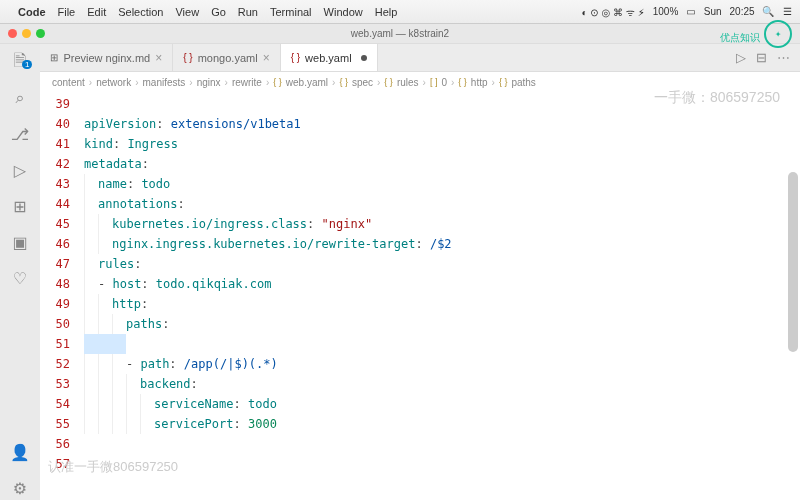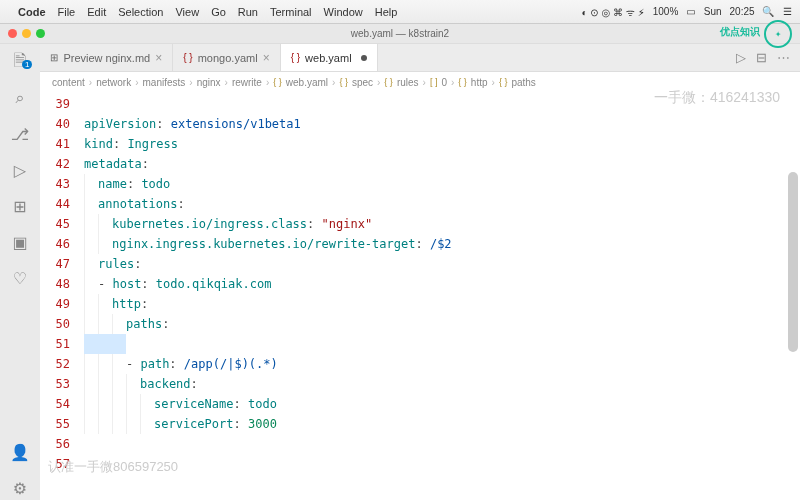--- a/index.html
+++ b/index.html
@@ -35,21 +35,21 @@
 .k-key { color: #008080; }
 .k-str { color: #a31515; }
 .k-num { color: #098658; }
 .k-punc { color: #444; }
 .k-var { color: #0451a5; }
 .indent { border-left: 1px solid #eee; display: inline-block; width: 14px; height: 20px; vertical-align: top; }
 .cursor-sel { background: #add6ff88; display: inline-block; height: 20px; vertical-align: top; }
 .watermark1 { position: absolute; top: 45px; right: 20px; color: #ccc; font-size: 14px; pointer-events: none; }
 .watermark2 { position: absolute; bottom: 30px; left: 8px; color: #ccc; font-size: 13px; pointer-events: none; }
 .logo { position: absolute; top: 20px; right: 8px; width: 28px; height: 28px; border: 2px solid #1abc9c; border-radius: 50%; display: flex; align-items: center; justify-content: center; font-size: 8px; color: #1abc9c; pointer-events: none; }
-.logotext { position: absolute; top: 25px; right: 40px; font-size: 10px; color: #1abc9c; pointer-events: none; font-weight: bold; }
+.logotext { position: absolute; top: 31px; right: 40px; font-size: 10px; color: #1abc9c; pointer-events: none; }
 .scrollbar { position: absolute; right: 2px; top: 80px; width: 10px; height: 180px; background: #ccc; border-radius: 5px; }
 </style>
 </head>
 <body>
 
 <div class="menubar">
   <span class="apple"></span>
   <span class="mi" style="font-weight:600">Code</span>
   <span id="menu-items"><span class="mi">File</span><span class="mi">Edit</span><span class="mi">Selection</span><span class="mi">View</span><span class="mi">Go</span><span class="mi">Run</span><span class="mi">Terminal</span><span class="mi">Window</span><span class="mi">Help</span></span>
   <div class="right">
@@ -175,19 +175,19 @@
           <div class="ln"><span class="indent"></span><span class="indent"></span><span class="indent"></span><span class="k-key">paths</span><span class="k-punc">:</span></div>
           <div class="ln"><span class="cursor-sel" style="width:42px"></span></div>
           <div class="ln"><span class="indent"></span><span class="indent"></span><span class="indent"></span><span class="k-punc">- </span><span class="k-key">path</span><span class="k-punc">:</span> <span class="k-var">/app(/|$)(.*)</span></div>
           <div class="ln"><span class="indent"></span><span class="indent"></span><span class="indent"></span><span class="indent"></span><span class="k-key">backend</span><span class="k-punc">:</span></div>
           <div class="ln"><span class="indent"></span><span class="indent"></span><span class="indent"></span><span class="indent"></span><span class="indent"></span><span class="k-key">serviceName</span><span class="k-punc">:</span> <span class="k-key">todo</span></div>
           <div class="ln"><span class="indent"></span><span class="indent"></span><span class="indent"></span><span class="indent"></span><span class="indent"></span><span class="k-key">servicePort</span><span class="k-punc">:</span> <span class="k-num">3000</span></div>
           <div class="ln"></div>
         </div>
       <div class="scrollbar"></div>
     </div>
-    <div class="watermark1">一手微：416241330</div>
+    <div class="watermark1">一手微：806597250</div>
     <div class="watermark2">认准一手微806597250</div>
   </div>
 </div>
 
 <div class="logo">✦</div>
 <div class="logotext">优点知识</div>
 
 </body></html>

